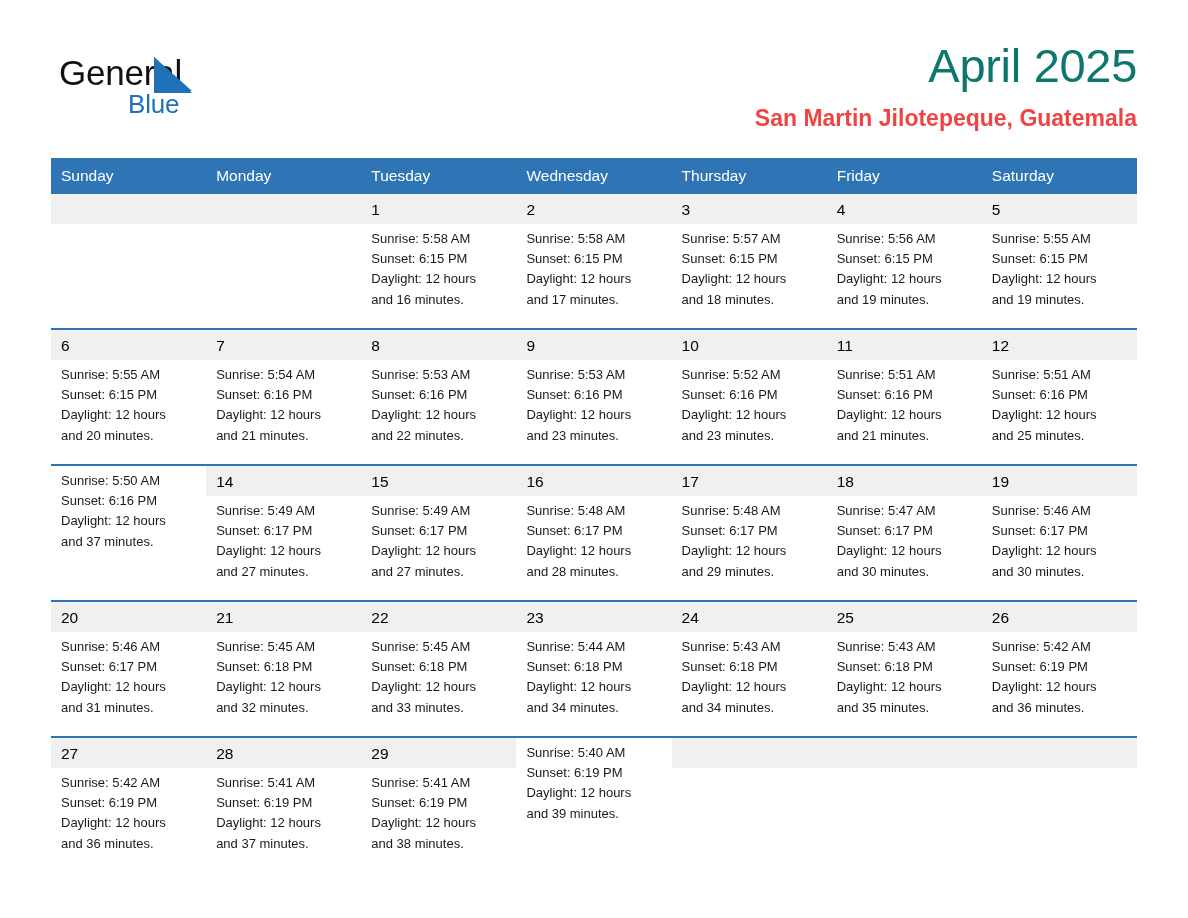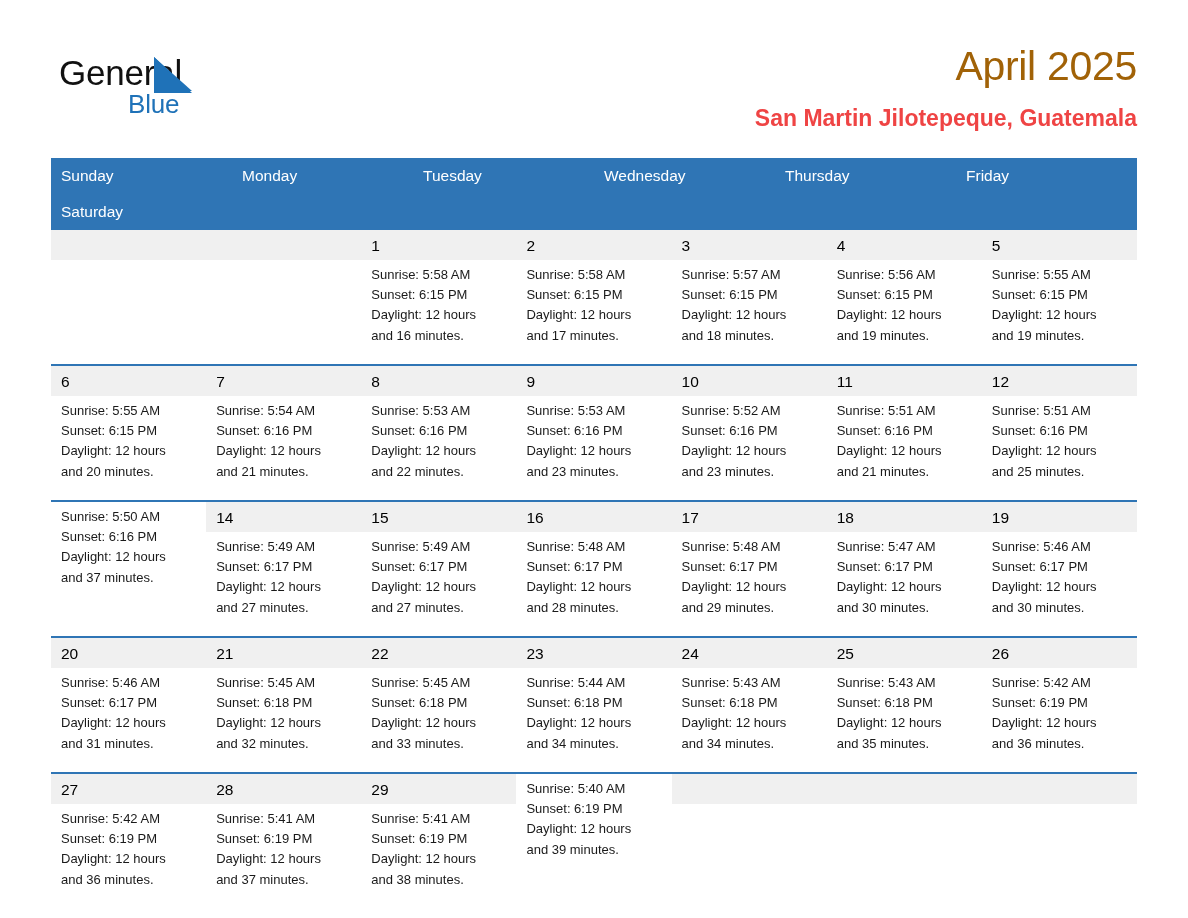--- a/index.html
+++ b/index.html
@@ -65,24 +65,24 @@
   }
   .brand-triangle svg { display: block; }
 
   .title-block {
     position: absolute;
     right: 0;
     top: 0;
     text-align: right;
   }
   .cal-title {
-    font-size: 41px;
+    font-size: 47px;
     line-height: 52px;
     font-weight: 400;
-    color: #a16207;
+    color: #0f766e;
     letter-spacing: -0.3px;
     white-space: nowrap;
   }
   .cal-location {
     margin-top: 13px;
     font-size: 23px;
     line-height: 27px;
     font-weight: 700;
     color: #ef4444;
     white-space: nowrap;
@@ -90,21 +90,21 @@
 
   
   .calendar {
     position: absolute;
     left: 51px;
     top: 158px;
     width: 1086px;
   }
   .weekhead {
     display: grid;
-    grid-template-columns: repeat(6, 1fr);
+    grid-template-columns: repeat(7, 1fr);
     background: #2e74b5;
     background: #2f75b5;
   }
   .weekhead .wh {
     color: #ffffff;
     font-size: 15.5px;
     line-height: 18px;
     padding: 9px 0 9px 10px;
     box-sizing: border-box;
     white-space: nowrap;

